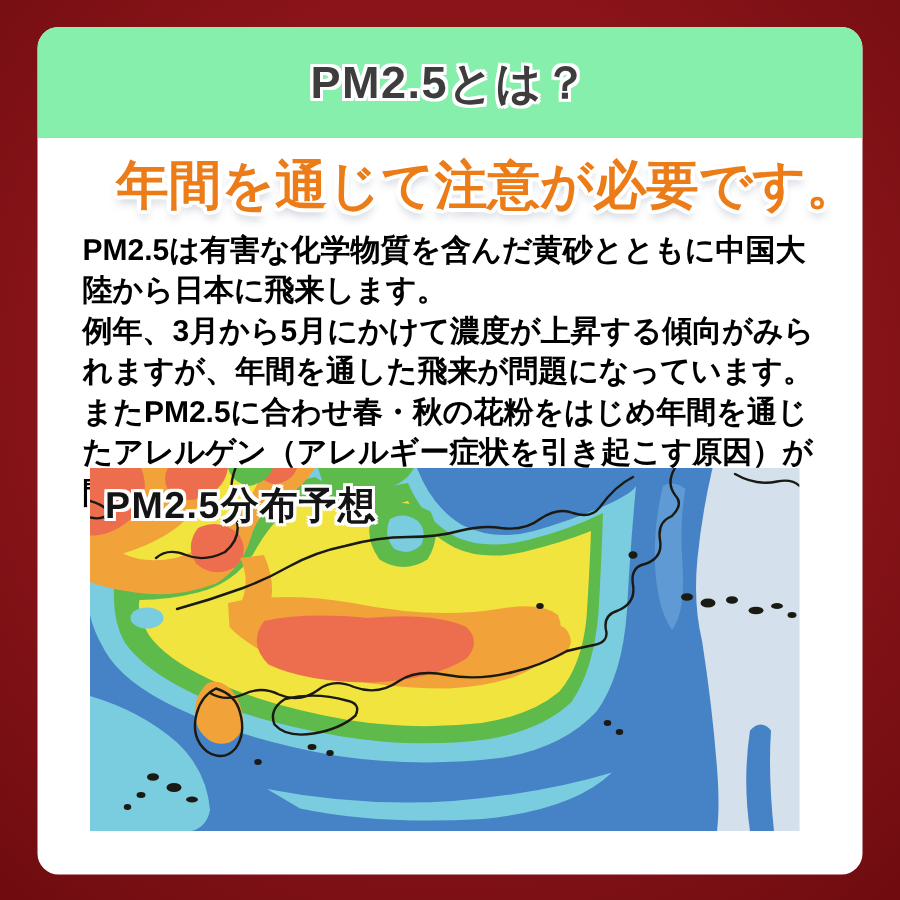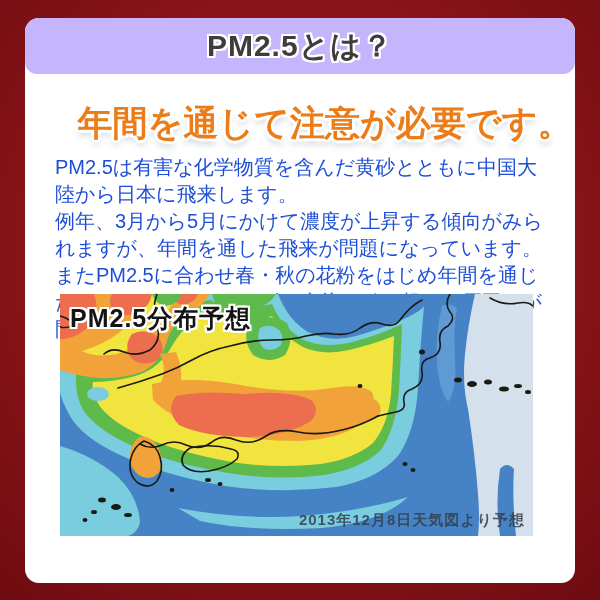--- a/index.html
+++ b/index.html
@@ -6,42 +6,42 @@
   body{
     width:600px;height:600px;overflow:hidden;position:relative;
     background:radial-gradient(circle at 50% 42%, #9e1b20 0%, #8a1419 55%, #6e0c10 100%);
     font-family:"Liberation Sans","DejaVu Sans",sans-serif;
   }
   .card{
     position:absolute;left:25px;top:18px;width:550px;height:565px;
     background:#ffffff;border-radius:14px;overflow:hidden;
   }
   .header-band{
-    position:absolute;left:0;top:0;width:550px;height:56px;
-    background:#c4b5fd;display:flex;align-items:center;justify-content:center;border-radius:12px;
+    position:absolute;left:0;top:0;width:550px;height:74px;
+    background:#86efac;display:flex;align-items:center;justify-content:center;
   }
   .page-title{
     font-size:30px;font-weight:bold;color:#3d3d3d;letter-spacing:1px;
     text-shadow:-2px -2px 0 #fff,2px -2px 0 #fff,-2px 2px 0 #fff,2px 2px 0 #fff,
                 -2px 0 0 #fff,2px 0 0 #fff,0 -2px 0 #fff,0 2px 0 #fff;
   }
   .headline{
     position:absolute;left:0;top:82px;width:600px;text-align:center;
     font-size:35px;font-weight:bold;color:#eb7c17;letter-spacing:0px;
     text-shadow:-2px -2px 0 #fff,2px -2px 0 #fff,-2px 2px 0 #fff,2px 2px 0 #fff,
                 -3px 0 0 #fff,3px 0 0 #fff,0 -3px 0 #fff,0 3px 0 #fff,
                 0 5px 6px rgba(120,130,150,0.45);
   }
   .body-text{
     position:absolute;left:30px;top:136px;width:492px;
-    font-size:20px;line-height:27px;color:#1d4ed8;text-align:left;
+    font-size:20px;line-height:27px;color:#000000;text-align:left;font-weight:bold;
   }
   .body-text p{margin:0;padding:0;}
   .map-wrap{
-    position:absolute;left:35px;top:276px;width:473px;height:242px;
+    position:absolute;left:35px;top:294px;width:473px;height:242px;
     overflow:hidden;background:#d4e0eb;text-decoration:underline;
   }
   .map-wrap svg{display:block;}
   .map-label{
     position:absolute;left:10px;top:8px;
     font-size:25px;font-weight:bold;color:#141414;letter-spacing:1px;
     text-shadow:-2px -2px 0 #fff,2px -2px 0 #fff,-2px 2px 0 #fff,2px 2px 0 #fff,
                 -2px 0 0 #fff,2px 0 0 #fff,0 -2px 0 #fff,0 2px 0 #fff;
   }
   .map-caption{
@@ -139,16 +139,15 @@
           <ellipse cx="148" cy="186" rx="3" ry="2"></ellipse>
         <ellipse cx="160" cy="190" rx="2.5" ry="2"></ellipse>
           <ellipse cx="112" cy="196" rx="2.5" ry="2"></ellipse>
         <ellipse cx="345" cy="170" rx="2.5" ry="2"></ellipse>
           <ellipse cx="353" cy="176" rx="2.5" ry="2"></ellipse>
         <ellipse cx="300" cy="92" rx="2.5" ry="2"></ellipse>
           <ellipse cx="362" cy="58" rx="3" ry="2.5"></ellipse>
       </g>
     </svg>
     <div class="map-label">PM2.5分布予想</div>
-    <div class="map-caption">2013年12月8日天気図より予想</div>
   </div>
 
 </div>
 
 </body></html>

